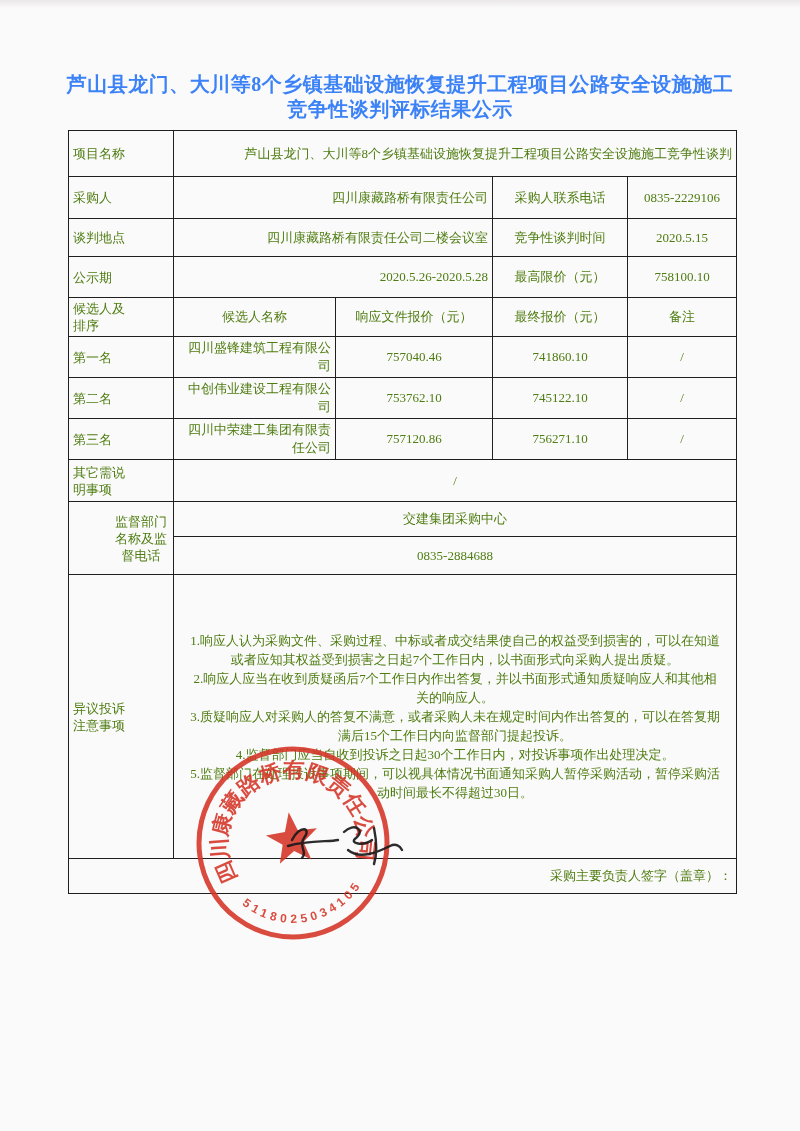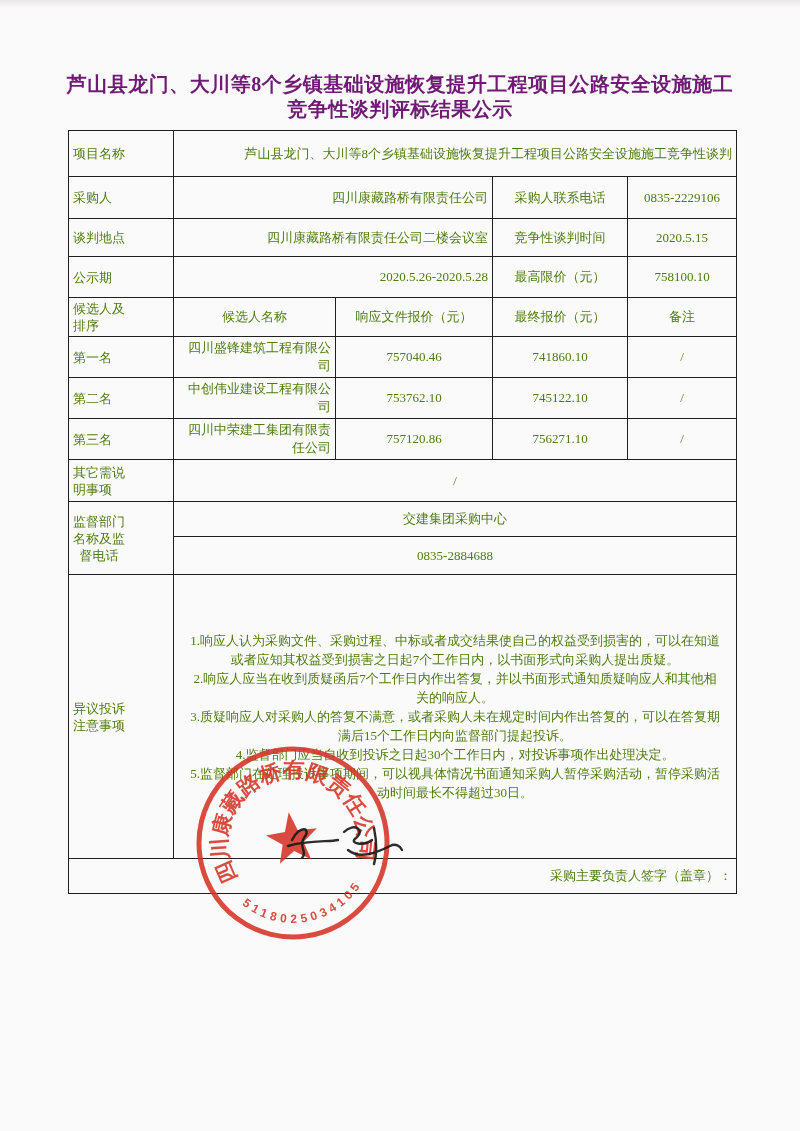--- a/index.html
+++ b/index.html
@@ -9,35 +9,35 @@
     font-family:"Liberation Serif","DejaVu Serif",serif;
     color:#222;
   }
   .scan-edge{
     position:absolute;top:0;left:0;width:800px;height:8px;
     background:linear-gradient(to bottom,#e9e7e8,#fbfafb);
   }
   .doc-title{
     position:absolute;top:72px;left:0;width:800px;
     text-align:center;font-weight:bold;font-size:20px;line-height:25px;
-    color:#701a75;letter-spacing:0.5px;
+    color:#3b82f6;letter-spacing:0.5px;
   }
   table.main{
     position:absolute;left:68px;top:130px;width:668px;
     border-collapse:collapse;table-layout:fixed;
   }
   table.main td{
     border:1.6px solid #1f1f1f;
     font-size:13px;color:#4d7c0f;
     vertical-align:middle;
     padding:2px 4px;
     overflow:hidden;
   }
   td.lbl{white-space:pre-line;text-align:left;line-height:17px;}
-  td.lbl .center-block{display:inline-block;text-align:center;white-space:pre-line;}
+  td.lbl .center-block{display:inline-block;text-align:center;white-space:pre-line;margin-left:42px;}
   td.left{text-align:right;}
   td.center{text-align:center;}
   tr.r1{height:46px;} tr.r2{height:42px;} tr.r3{height:38px;} tr.r4{height:41px;}
   tr.rh{height:35px;} tr.rc{height:36px;} tr.r9{height:42px;}
   tr.r10{height:35px;} tr.r11{height:38px;} tr.r12{height:284px;} tr.r13{height:35px;}
   .objection-body{padding:4px 10px;line-height:19px;font-size:13px;text-align:center;}
   .objection-body div{margin:0;}
   .sig-label{font-size:13px;}
   .seal{
     position:absolute;left:192px;top:742px;width:202px;height:202px;

